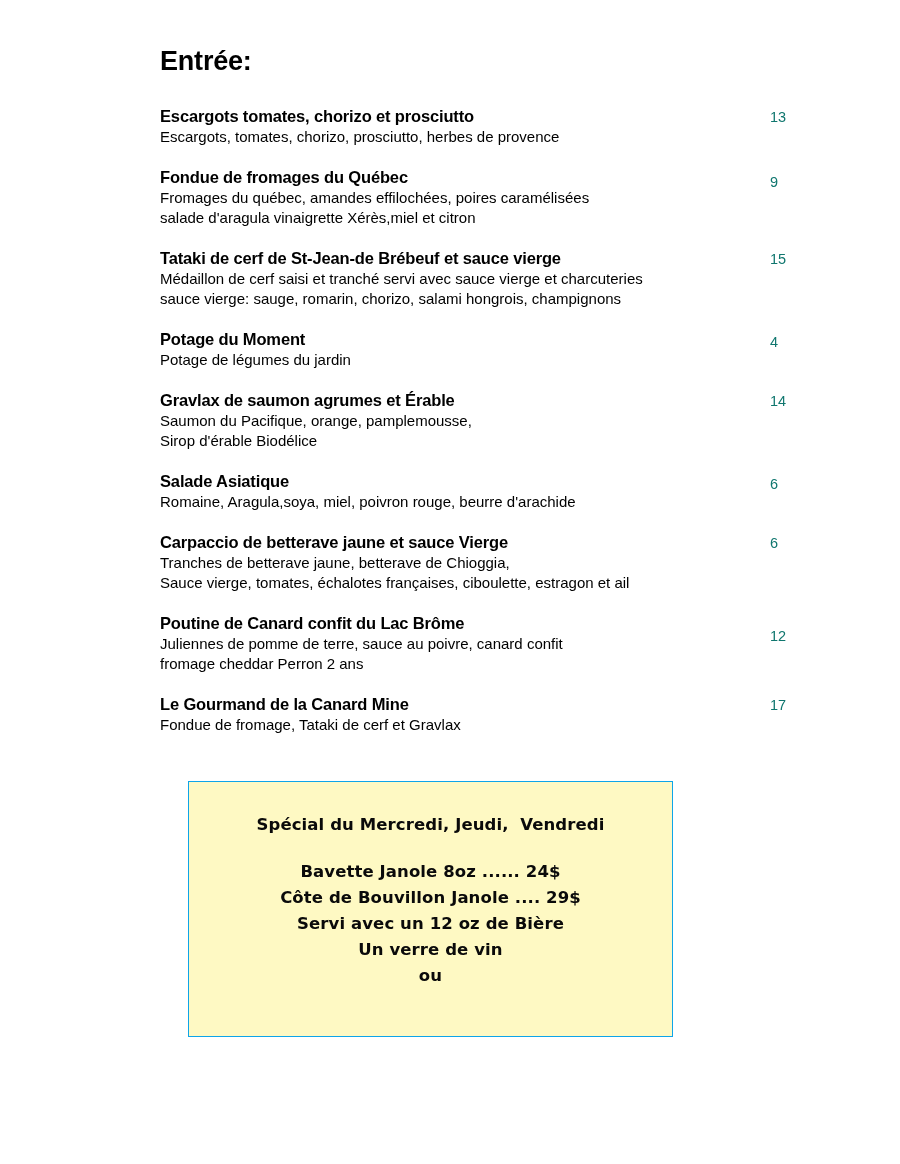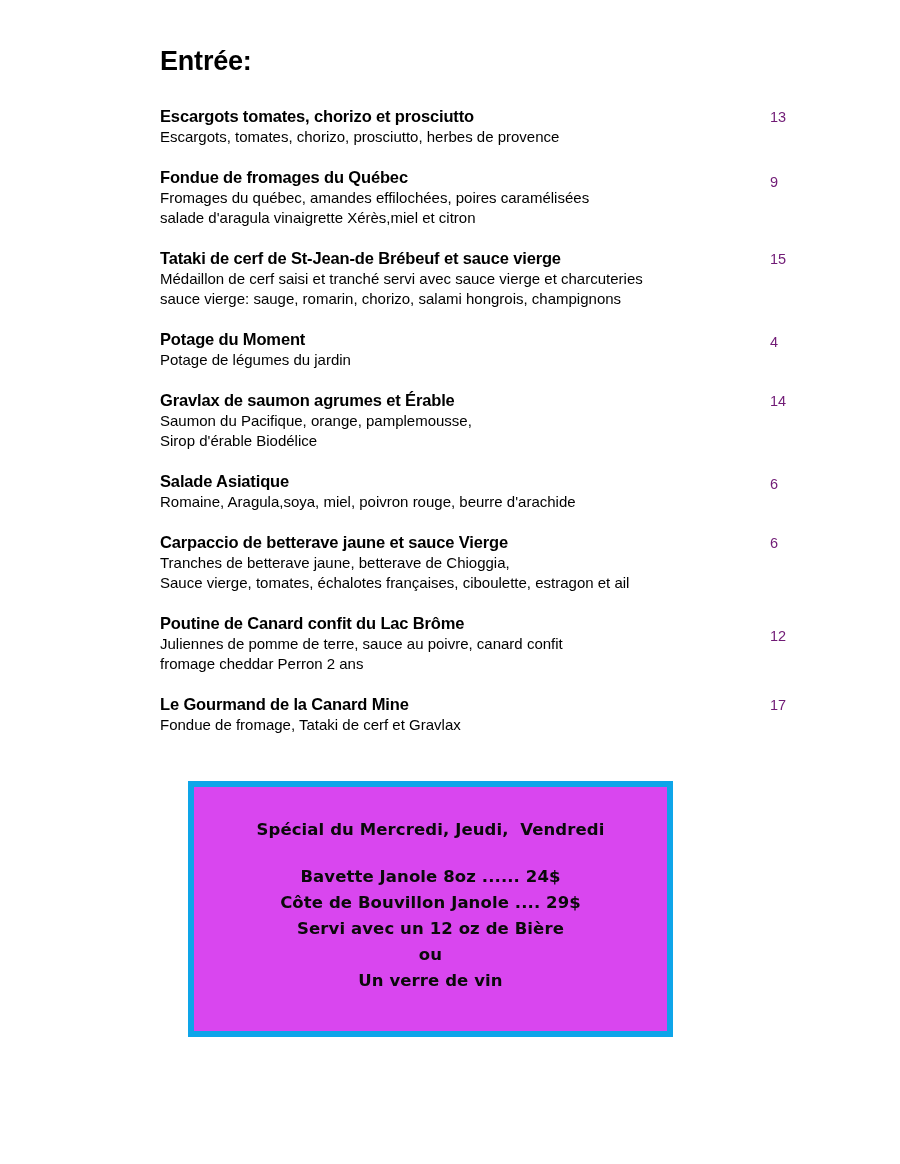--- a/index.html
+++ b/index.html
@@ -67,43 +67,43 @@
   }
 
   .item-price {
     position: absolute;
     left: 610px;
     top: 2px;
     font-size: 14.5px;
     font-weight: normal;
     font-style: normal;
     line-height: 1.2;
-    color: #701a75;
+    color: #0f766e;
   }
 
   
   .menu-item[data-idx="1"] .item-price { top: 3px; }
   .menu-item[data-idx="2"] .item-price { top: 7px; }
   .menu-item[data-idx="3"] .item-price { top: 3px; }
   .menu-item[data-idx="4"] .item-price { top: 5px; }
   .menu-item[data-idx="5"] .item-price { top: 3px; }
   .menu-item[data-idx="6"] .item-price { top: 5px; }
   .menu-item[data-idx="7"] .item-price { top: 3px; }
   .menu-item[data-idx="8"] .item-price { top: 15px; }
   .menu-item[data-idx="9"] .item-price { top: 3px; }
 
   .special-box {
     position: absolute;
     left: 188px;
     top: 781px;
     width: 485px;
     height: 256px;
-    border: 6px solid #0ea5e9;
+    border: 1px solid #0ea5e9;
     box-sizing: border-box;
-    background: #d946ef;
+    background: #fef9c3;
   }
 
   .special-inner {
     text-align: center;
     font-family: "DejaVu Sans", sans-serif;
     font-weight: bold;
     color: #0a0a0a;
   }
 
   .special-heading {
@@ -185,19 +185,19 @@
       </div>
     </div>
 
   <div class="special-box">
     <div class="special-inner">
       <div class="special-heading">Spécial du Mercredi, Jeudi,  Vendredi</div>
       <div class="special-lines">
           <div class="special-line">Bavette Janole 8oz ...... 24$</div>
           <div class="special-line">Côte de Bouvillon Janole .... 29$</div>
           <div class="special-line">Servi avec un 12 oz de Bière</div>
+          <div class="special-line">Un verre de vin</div>
           <div class="special-line">ou</div>
-          <div class="special-line">Un verre de vin</div>
         </div>
     </div>
   </div>
 
 </div>
 
 </body></html>

